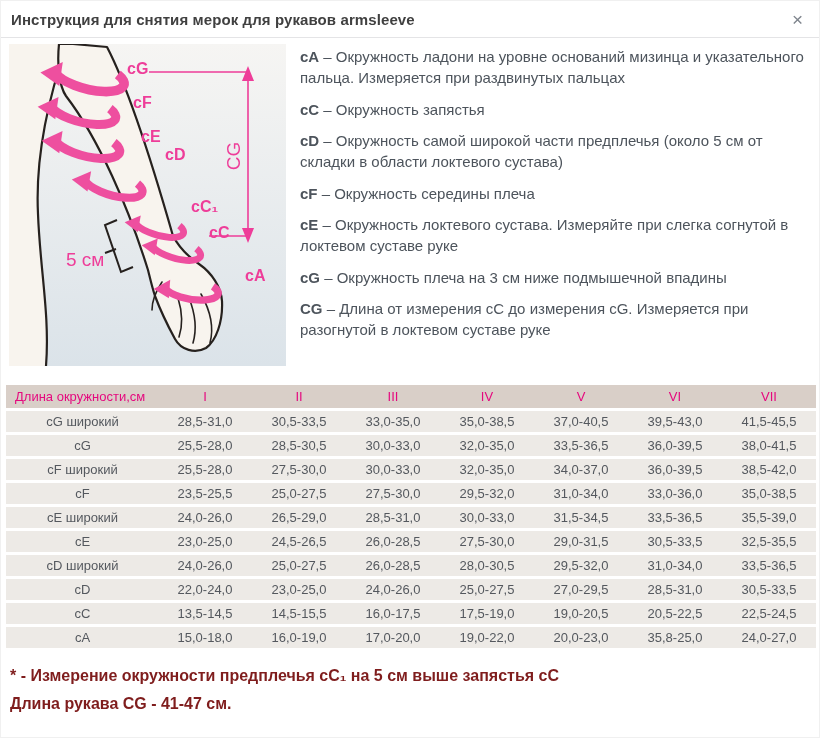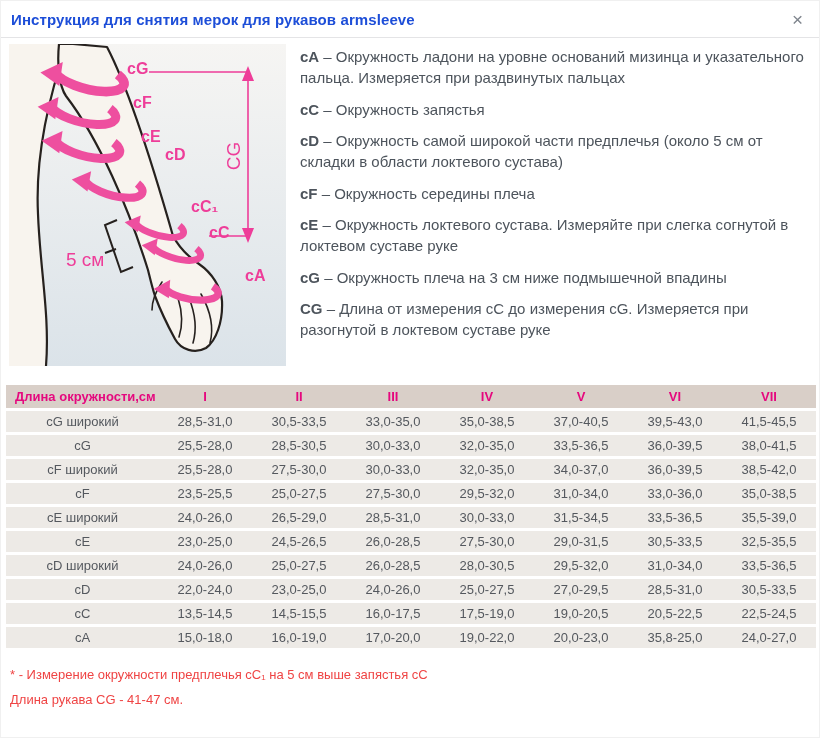--- a/index.html
+++ b/index.html
@@ -6,45 +6,45 @@
   body{
     width:820px;height:738px;overflow:hidden;background:#ffffff;
     font-family:"Liberation Sans","DejaVu Sans",sans-serif;
     -webkit-font-smoothing:antialiased;
   }
   .modal{width:820px;height:738px;background:#fff;box-sizing:border-box;border:1px solid #f0f0f0;}
   .modal-header{
     display:flex;justify-content:space-between;align-items:center;
     padding:7px 14px 6px 10px;border-bottom:1px solid #e4e4e6;height:23px;
   }
-  .modal-title{color:#1d4ed8;font-weight:bold;font-size:15px;letter-spacing:.1px;}
+  .modal-title{color:#404040;font-weight:bold;font-size:15px;letter-spacing:.1px;}
   .close-btn{
     color:#7f858d;font-size:19px;line-height:18px;cursor:pointer;user-select:none;
     padding:0 2px;font-weight:400;
   }
   .content{display:flex;padding:6px 8px 0 8px;gap:14px;}
   .diagram-wrap{width:277px;height:322px;flex:none;}
   .descriptions{flex:1;padding-top:2px;color:#4d545c;font-size:15px;line-height:1.4;}
   .desc-item{margin:0 0 10.5px 0;}
   .desc-item b{color:#4d545c;}
   table.size-table{
     width:810px;margin:16px 5px 0 5px;border-collapse:separate;border-spacing:0 3px;
     table-layout:fixed;font-size:13px;
   }
   table.size-table th{
-    background:#d9cfc8;color:#e5087e;font-weight:bold;text-align:center;
+    background:#d9cfc8;color:#e5087e;font-weight:normal;text-align:center;
     padding:4px 6px;height:15px;overflow:hidden;white-space:nowrap;
   }
   table.size-table th:first-child{text-align:left;padding-left:9px;}
   table.size-table td{
     background:#edeae6;color:#54585e;text-align:center;padding:2.5px 6px;height:16px;
     overflow:hidden;white-space:nowrap;
   }
   table.size-table td:first-child{text-align:center;padding-left:7px;}
-  .footnote{margin:0 0 10px 9px;color:#ef4444;font-size:13px;}
+  .footnote{margin:0 0 10px 9px;color:#7f1d1d;font-size:16px;font-weight:bold;}
   .footnote.first{margin-top:16px;}
 </style>
 </head>
 <body>
 
 <div class="modal">
 
   <div class="modal-header">
     <div class="modal-title">Инструкция для снятия мерок для рукавов armsleeve</div>
     <div class="close-btn">×</div>

